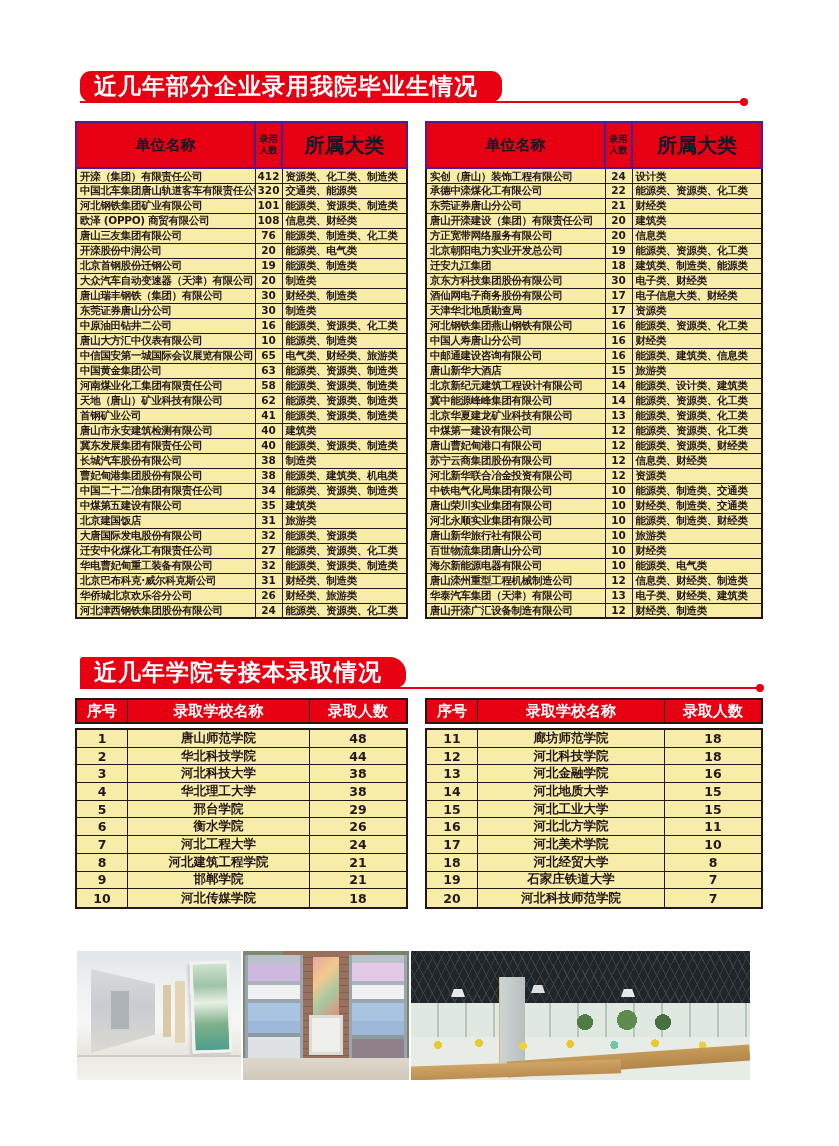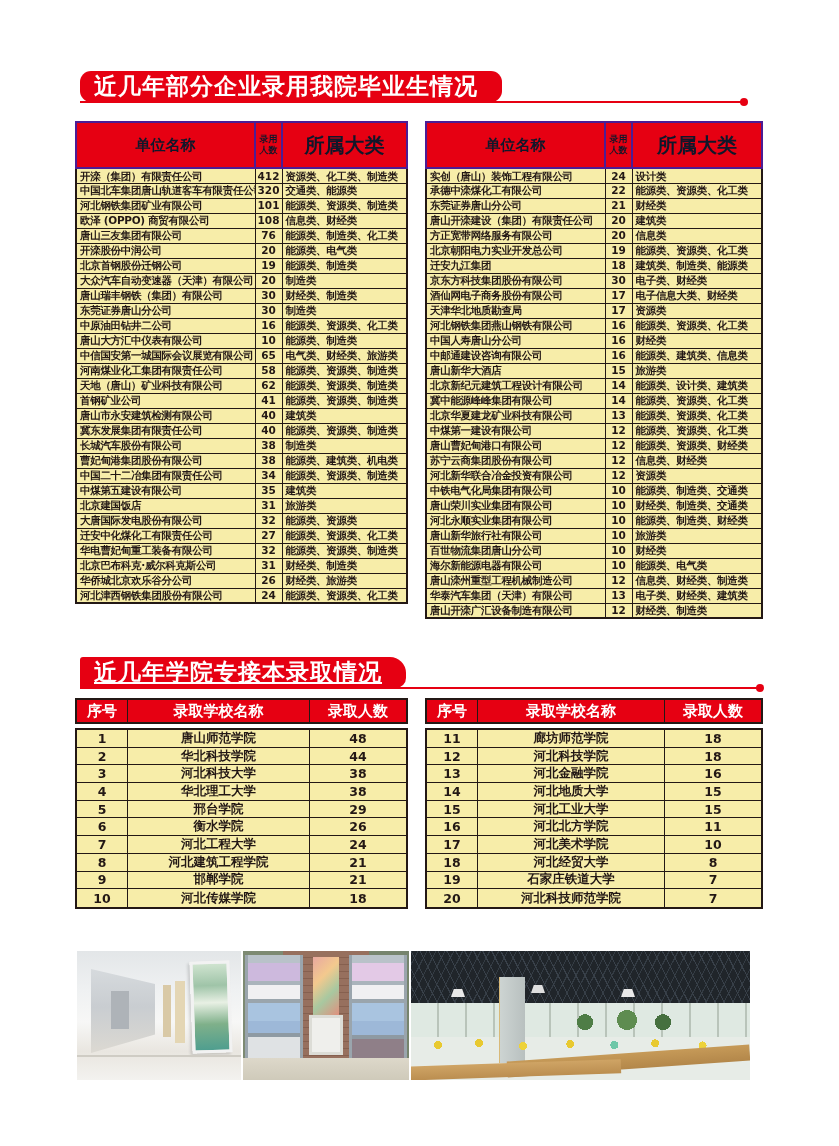--- a/index.html
+++ b/index.html
@@ -210,20 +210,25 @@
           <td class="c-count">10</td>
           <td class="c-cat">能源类、制造类</td>
         </tr>
 
         <tr>
           <td class="c-name">中信国安第一城国际会议展览有限公司</td>
           <td class="c-count">65</td>
           <td class="c-cat">电气类、财经类、旅游类</td>
         </tr>
 
+        <tr>
+          <td class="c-name">中国黄金集团公司</td>
+          <td class="c-count">63</td>
+          <td class="c-cat">能源类、资源类、制造类</td>
+        </tr>
 
         <tr>
           <td class="c-name">河南煤业化工集团有限责任公司</td>
           <td class="c-count">58</td>
           <td class="c-cat">能源类、资源类、制造类</td>
         </tr>
 
         <tr>
           <td class="c-name">天地（唐山）矿业科技有限公司</td>
           <td class="c-count">62</td>
@@ -508,21 +513,21 @@
         </tr>
 
         <tr>
           <td class="c-name">唐山开滦广汇设备制造有限公司</td>
           <td class="c-count">12</td>
           <td class="c-cat">财经类、制造类</td>
         </tr>
       </tbody>
   </table>
 
-  <div class="banner" style="left:80px; top:657px;text-decoration:underline;">近几年学院专接本录取情况</div>
+  <div class="banner" style="left:80px; top:657px;">近几年学院专接本录取情况</div>
   <div class="title-line" style="left:80px; top:687px; width:678px;"></div>
   <div class="title-dot" style="left:756px; top:684px;"></div>
 
   <div class="adm-table" style="left:75px; top:698px;">
     <div class="adm-head">
       <div>序号</div>
       <div>录取学校名称</div>
       <div>录取人数</div>
     </div>
     <div class="adm-body">

